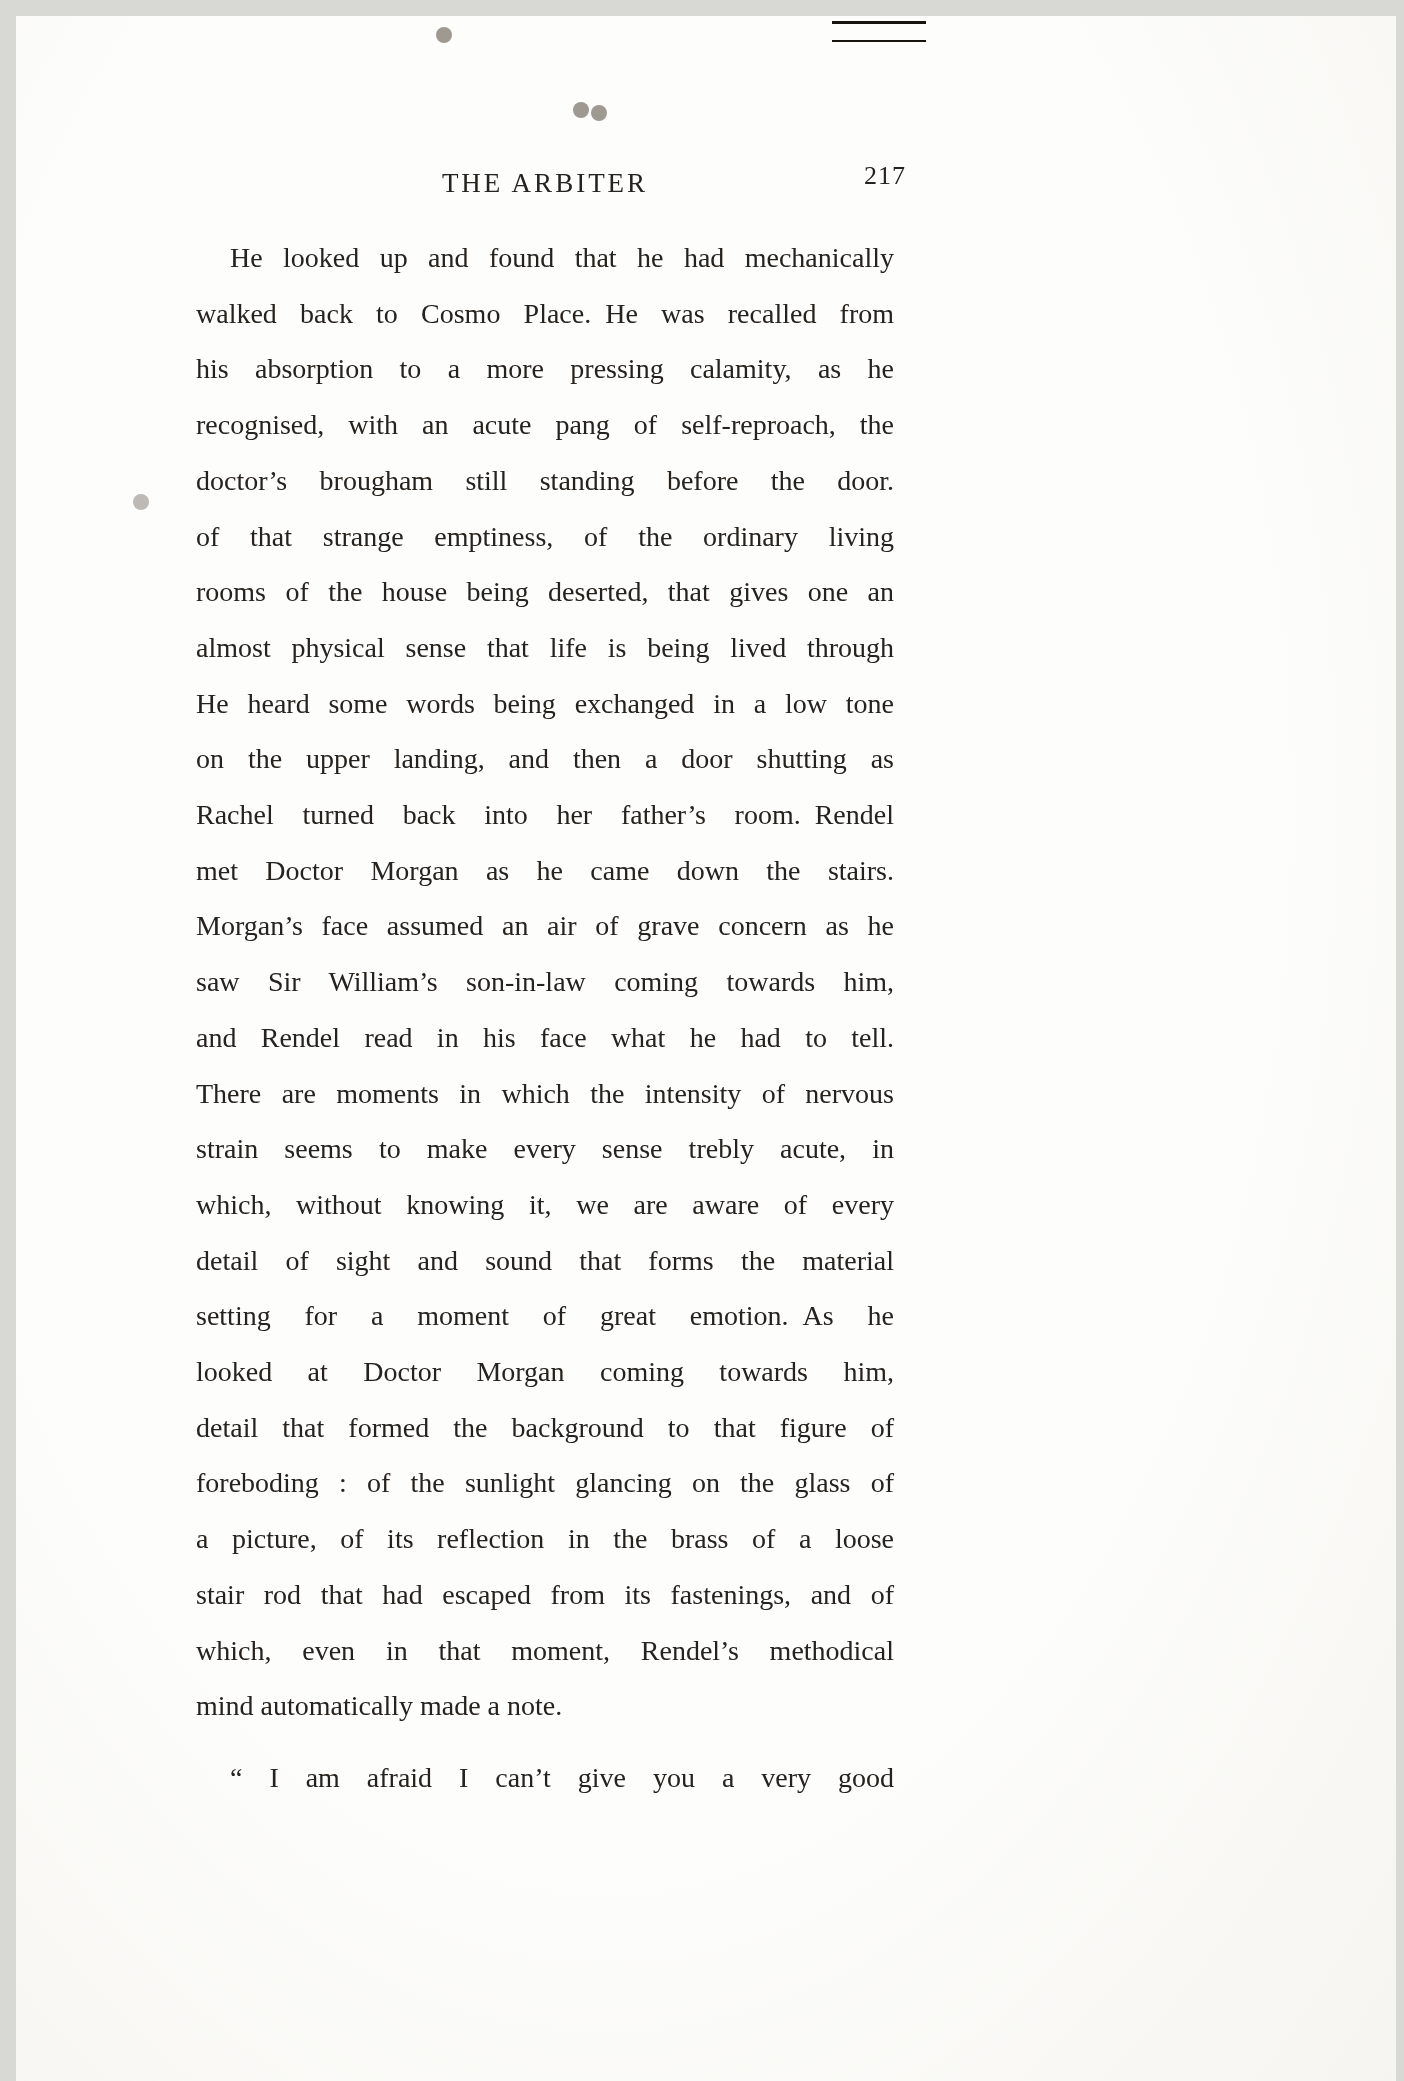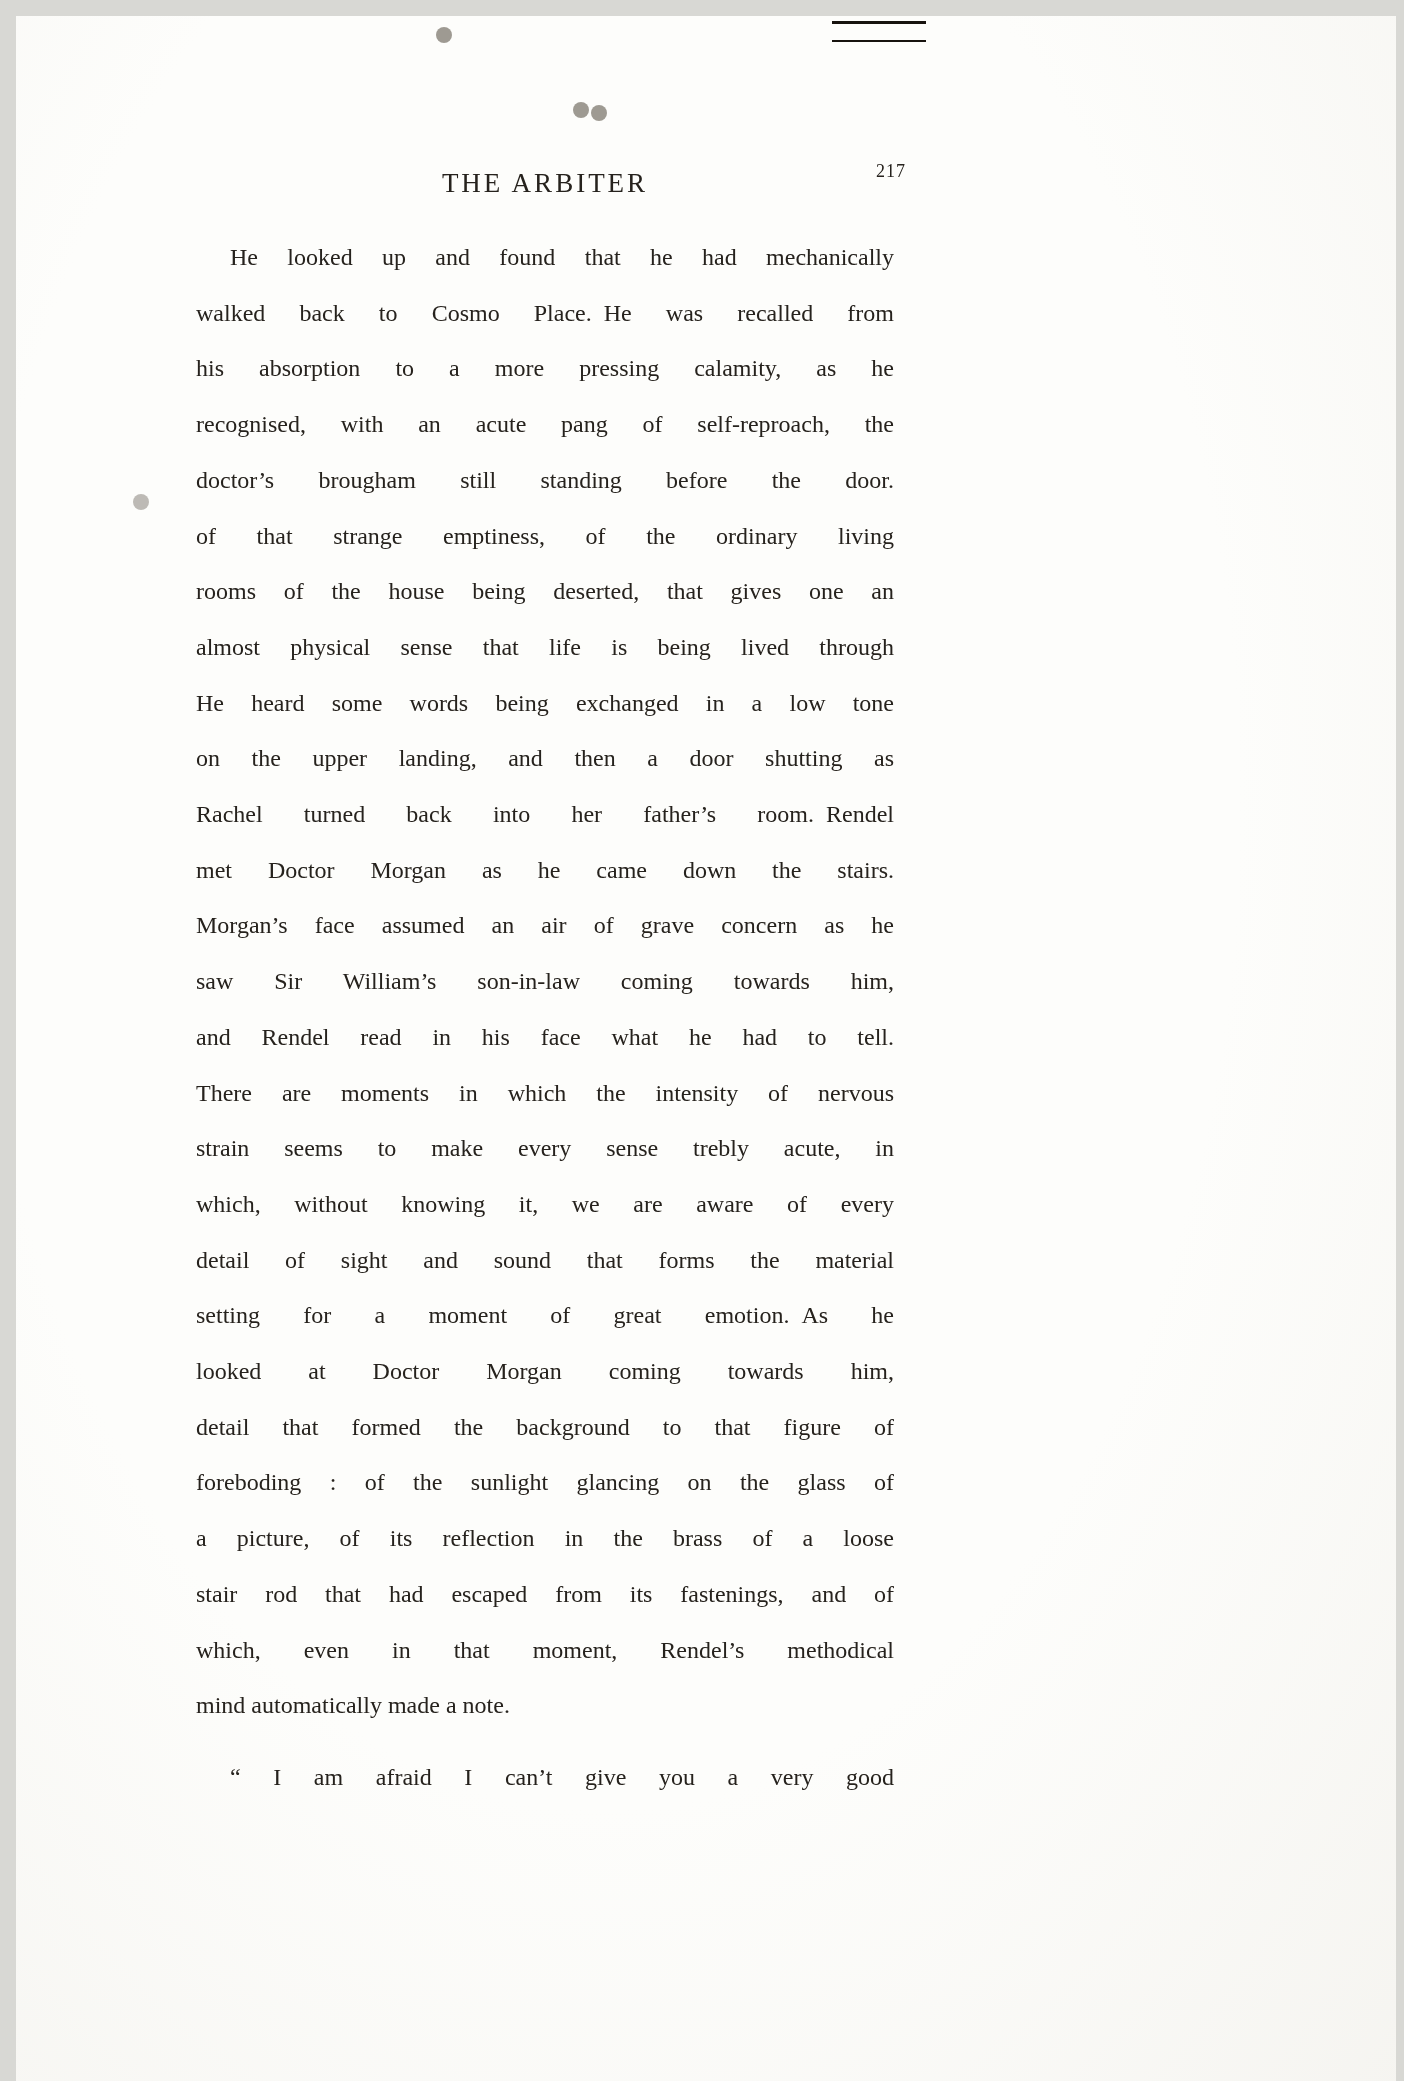--- a/index.html
+++ b/index.html
@@ -50,26 +50,26 @@
     left: 50%;
     transform: translateX(-50%);
     font-size: 27px;
     letter-spacing: 3px;
     white-space: nowrap;
   }
   .page-number {
     position: absolute;
     right: 4px;
     top: 1px;
-    font-size: 18px;
+    font-size: 26px;
     letter-spacing: 1px;
   }
   .body-text {
     margin-top: 20px;
-    font-size: 24px;
+    font-size: 28px;
   }
   .line {
     line-height: 39.7px;
     text-align: justify;
     text-align-last: justify;
   }
   .line.lastline { text-align-last: left; }
   .line.indent  { text-indent: 34px; }
 </style>
 </head>

